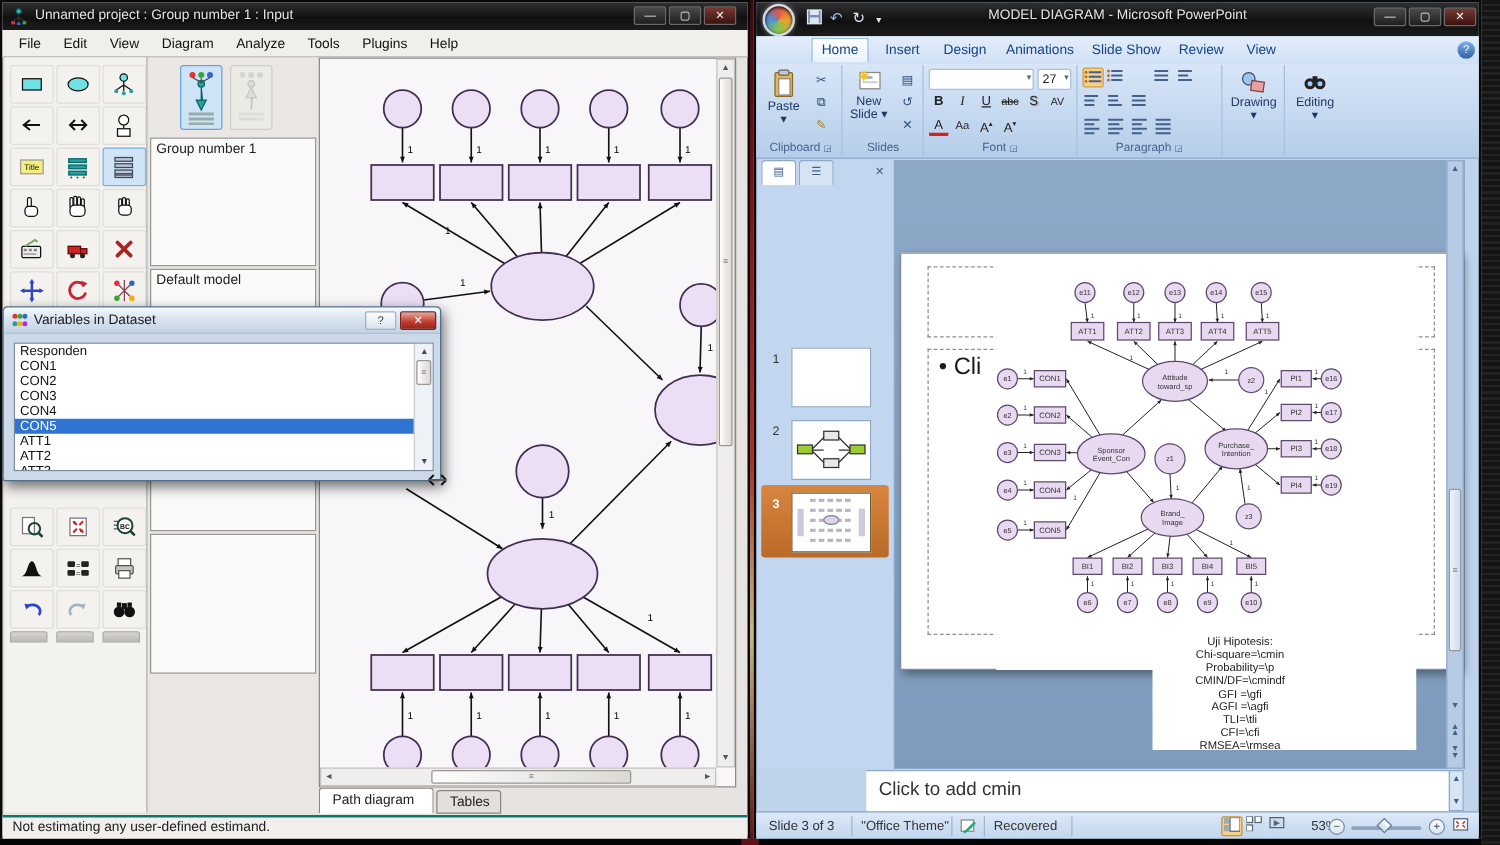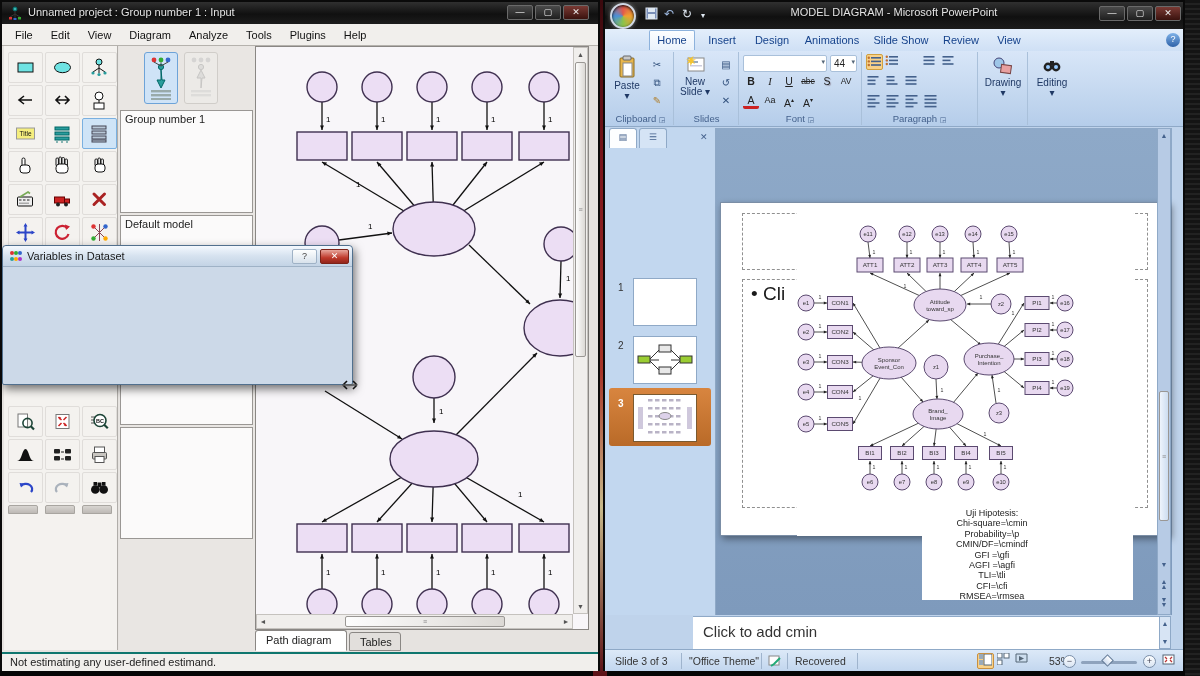--- a/index.html
+++ b/index.html
@@ -496,20 +496,38 @@
             <circle cx="7" cy="3" r="2" fill="#3a3"></circle>
             <circle cx="11" cy="3" r="2" fill="#36c"></circle>
             <circle cx="3" cy="9" r="2" fill="#2a9d9d"></circle>
             <circle cx="7" cy="9" r="2" fill="#fa0"></circle>
             <circle cx="11" cy="9" r="2" fill="#a3c"></circle>
           </svg></span>
       <span style="margin-left:24px">Variables in Dataset</span>
       <div class="dlgbtn" id="dlg-help">?</div>
       <div class="dlgbtn" id="dlg-close">✕</div>
     </div>
+    <div id="dlg-list">
+      <div id="dlg-rows">
+          <div class="dlgrow" style="width: 320px;">Responden</div>
+          <div class="dlgrow" style="width: 320px;">CON1</div>
+          <div class="dlgrow" style="width: 320px;">CON2</div>
+          <div class="dlgrow" style="width: 320px;">CON3</div>
+          <div class="dlgrow" style="width: 320px;">CON4</div>
+          <div class="dlgrow sel" style="width: 320px;">CON5</div>
+          <div class="dlgrow" style="width: 320px;">ATT1</div>
+          <div class="dlgrow" style="width: 320px;">ATT2</div>
+          <div class="dlgrow" style="width: 320px;">ATT3</div>
+        </div>
+      <div id="dlg-scroll">
+        <div class="arr abs" style="top:3px;left:4px;font-size:7px;color:#446">▲</div>
+        <div class="sbthumb" style="left:1px;top:13px;width:12px;height:20px">≡</div>
+        <div class="arr abs" style="bottom:3px;left:4px;font-size:7px;color:#446">▼</div>
+      </div>
+    </div>
     <div class="abs" style="left:338px;top:131px">
       <svg width="18" height="12">
           <path d="M2 6h14M2 6l4-4M2 6l4 4M16 6l-4-4M16 6l-4 4" stroke="#111" stroke-width="1.6" fill="none"></path>
           <path d="M2 6h14" stroke="#fff" stroke-width="0.5"></path>
         </svg>
     </div>
   </div>
 
   <div class="win" id="ppt">
     <div class="titlebar">
@@ -572,21 +590,21 @@
         <div class="mini" style="left:42px;top:4px">▤</div>
         <div class="mini" style="left:42px;top:22px">↺</div>
         <div class="mini" style="left:42px;top:40px">✕</div>
         <div class="rg-label"><span>Slides</span></div>
       </div>
 
       <div class="rgroup" style="left:134px;width:123px">
         <div class="combo" style="left:4px;top:3px;width:84px">
             <span class="dd">▾</span>
           </div>
-        <div class="combo" style="left:91px;top:3px;width:27px"><span>44</span><span class="dd">▾</span></div>
+        <div class="combo" style="left:91px;top:3px;width:27px"><span>27</span><span class="dd">▾</span></div>
         <div id="font-row2">
             <div class="fbtn" style="left: 4px; top: 22px; font-weight: bold;">B</div>
             <div class="fbtn" style="left: 23px; top: 22px; font-style: italic; font-family: &quot;Liberation Serif&quot;, serif;">I</div>
             <div class="fbtn" style="left: 42px; top: 22px; text-decoration: underline;">U</div>
             <div class="fbtn" style="left: 61px; top: 22px; text-decoration: line-through; font-size: 8.5px;">abc</div>
             <div class="fbtn" style="left: 80px; top: 22px; text-shadow: rgb(153, 153, 170) 1px 1px 1px;">S</div>
             <div class="fbtn" style="left: 99px; top: 22px; font-size: 8.5px;">AV</div>
           </div>
         <div id="font-row3">
             <div class="fbtn" style="border-bottom: 3px solid rgb(204, 34, 34); height: 16px; left: 4px; top: 41px; position: absolute;">A</div>

